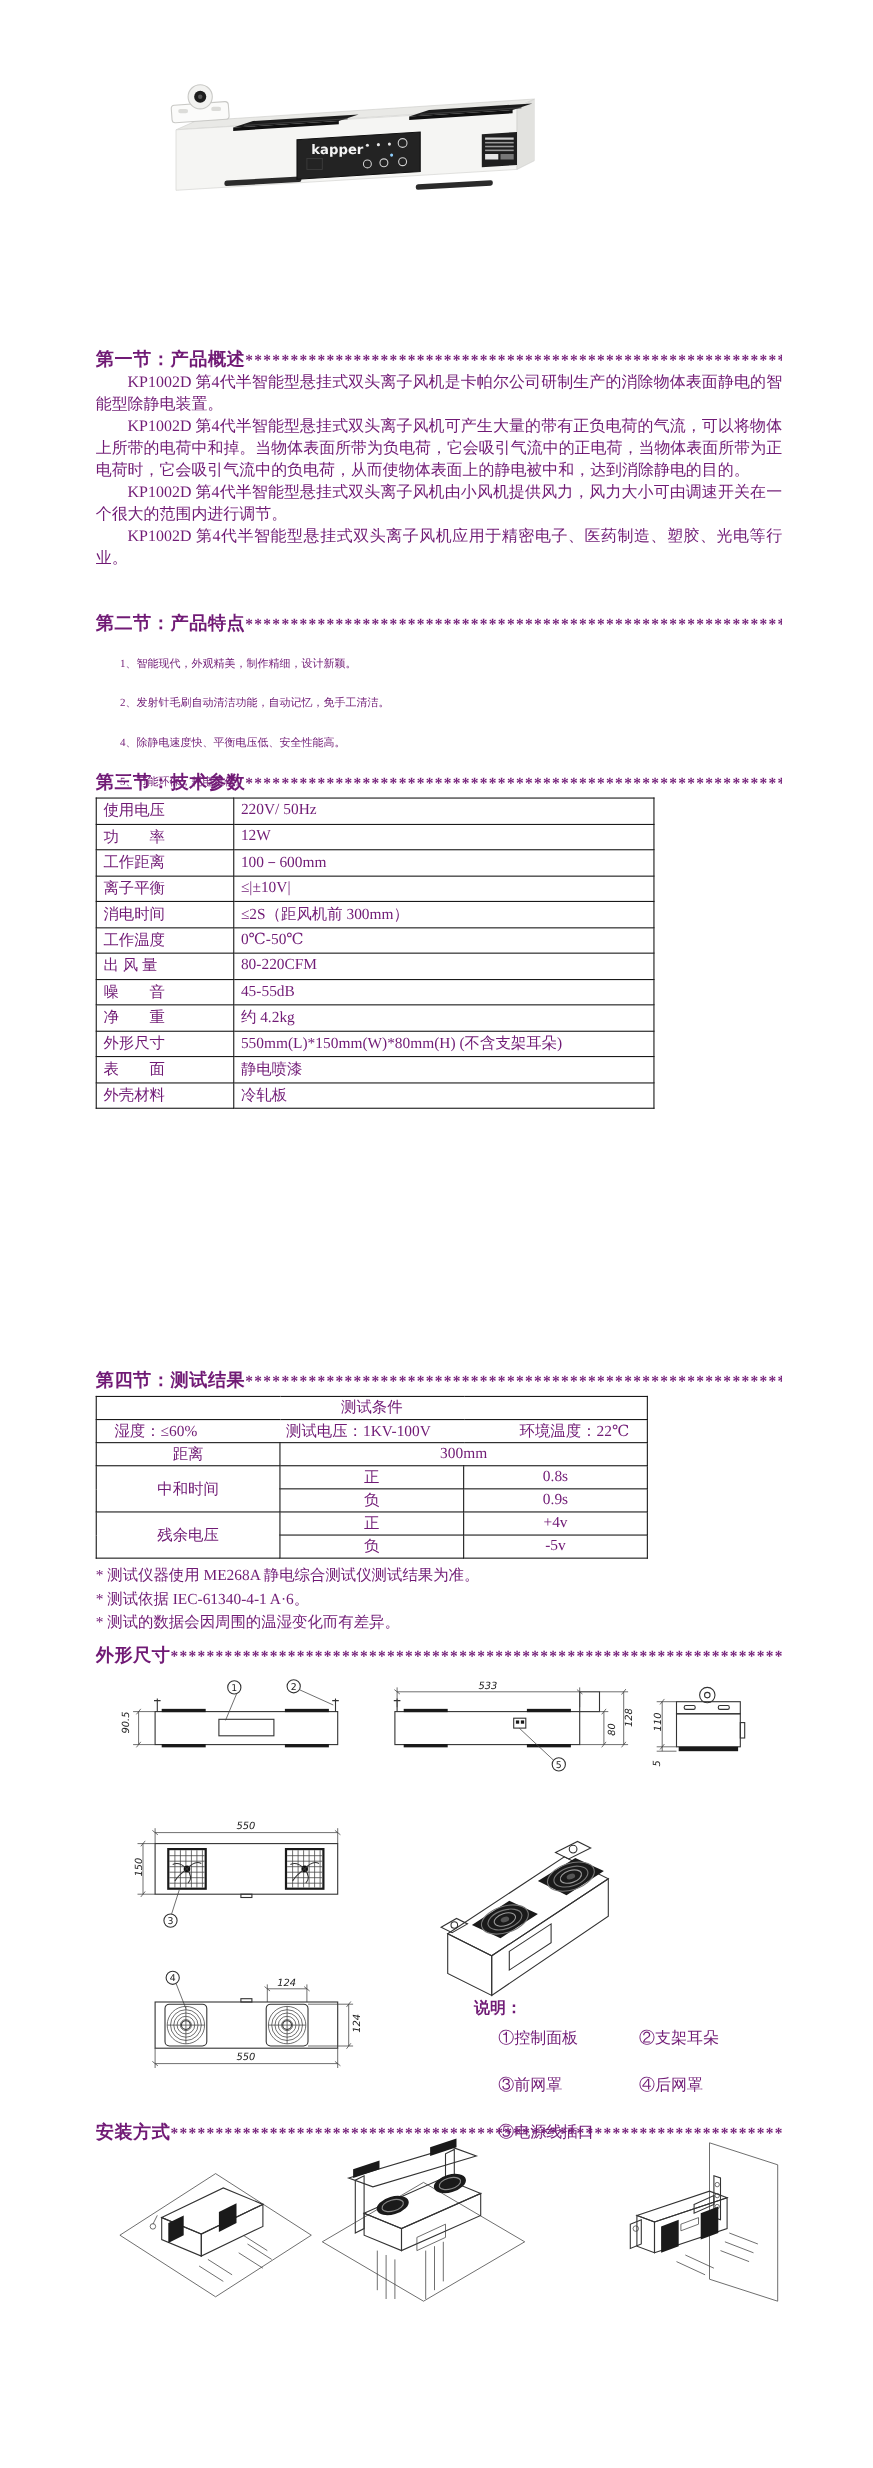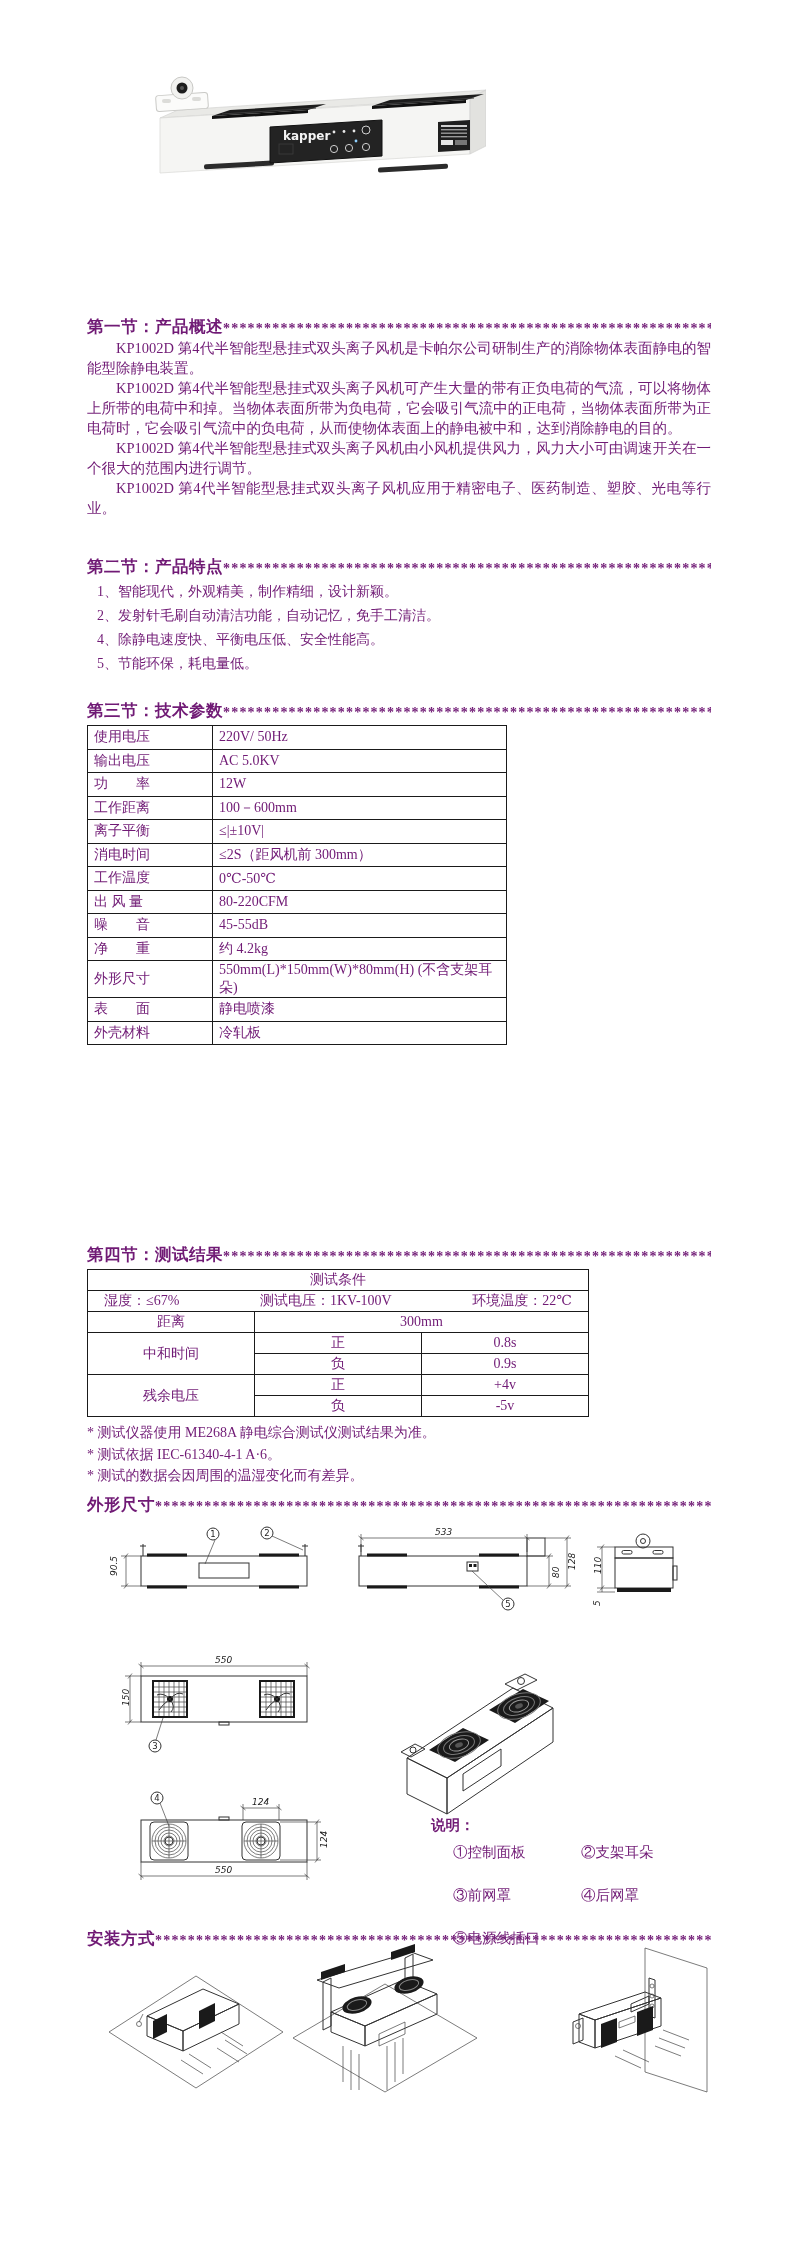--- a/index.html
+++ b/index.html
@@ -3,22 +3,22 @@
 <meta charset="utf-8">
 <style>
   html,body{margin:0;padding:0;background:#ffffff;}
   #page{position:relative;width:794px;height:2244px;background:#ffffff;overflow:hidden;
         font-family:"Liberation Serif","DejaVu Serif",serif;color:#701a75;}
   .abs{position:absolute;}
   .hdr{display:flex;align-items:flex-end;white-space:nowrap;overflow:hidden;width:100%;}
   .hdr .ttl{font-weight:700;font-size:16.5px;letter-spacing:0.5px;flex:0 0 auto;}
   .hdr .stars{flex:1 1 auto;overflow:hidden;font-weight:700;font-size:14px;letter-spacing:1.2px;padding-bottom:1px;}
   .para{font-size:14.5px;line-height:20px;text-align:justify;text-indent:2em;margin:0;}
-  .feat{font-size:14px;line-height:20px;margin:4px;padding-left:6px;}
-  table.tech{border-collapse:collapse;width:420px;margin-top:3px;table-layout:fixed;}
+  .feat{font-size:10px;line-height:20px;margin:16px;padding-left:6px;}
+  table.tech{border-collapse:collapse;width:508px;margin-top:3px;table-layout:fixed;}
   table.tech td{border:1px solid #1a1a1a;font-size:14px;height:22.5px;padding:0 6px;vertical-align:middle;}
   table.tech td.k{width:112px;}
   table.test{border-collapse:collapse;width:502px;margin-top:3px;text-align:center;table-layout:fixed;}
   table.test td{border:1px solid #1a1a1a;font-size:14px;height:20px;padding:0 2px;vertical-align:middle;}
   .condrow{display:flex;justify-content:space-between;padding:0 14px;}
   .notes p{font-size:14px;line-height:21.5px;margin:0;}
   .legend{font-size:14.5px;}
   .legend .lt{font-weight:700;margin-bottom:8px;font-size:14.5px;}
   .legend .grid{display:grid;grid-template-columns:104px auto;row-gap:6px;column-gap:2px;gap:24px;}
   .legend .it{white-space:nowrap;}
@@ -116,24 +116,20 @@
       <span class="ttl">第三节：技术参数</span>
       <span class="stars">******************************************************************************************</span>
     </div>
     <table class="tech">
       <tbody>
         <tr>
             <td class="k">使用电压</td>
             <td>220V/ 50Hz</td>
           </tr>
         <tr>
-            <td class="k">输出电压</td>
-            <td>AC 5.0KV</td>
-          </tr>
-        <tr>
             <td class="k">功　　率</td>
             <td>12W</td>
           </tr>
         <tr>
             <td class="k">工作距离</td>
             <td>100－600mm</td>
           </tr>
         <tr>
             <td class="k">离子平衡</td>
             <td>≤|±10V|</td>
@@ -180,21 +176,21 @@
       <span class="stars">******************************************************************************************</span>
     </div>
     <table class="test">
       <tbody>
         <tr>
           <td colspan="3">测试条件</td>
         </tr>
         <tr>
           <td colspan="3">
             <div class="condrow">
-              <span>湿度：≤67%</span>
+              <span>湿度：≤60%</span>
               <span>测试电压：1KV-100V</span>
               <span>环境温度：22℃</span>
             </div>
           </td>
         </tr>
         <tr>
           <td style="width:30%">距离</td>
           <td colspan="2">300mm</td>
         </tr>
         <tr>

